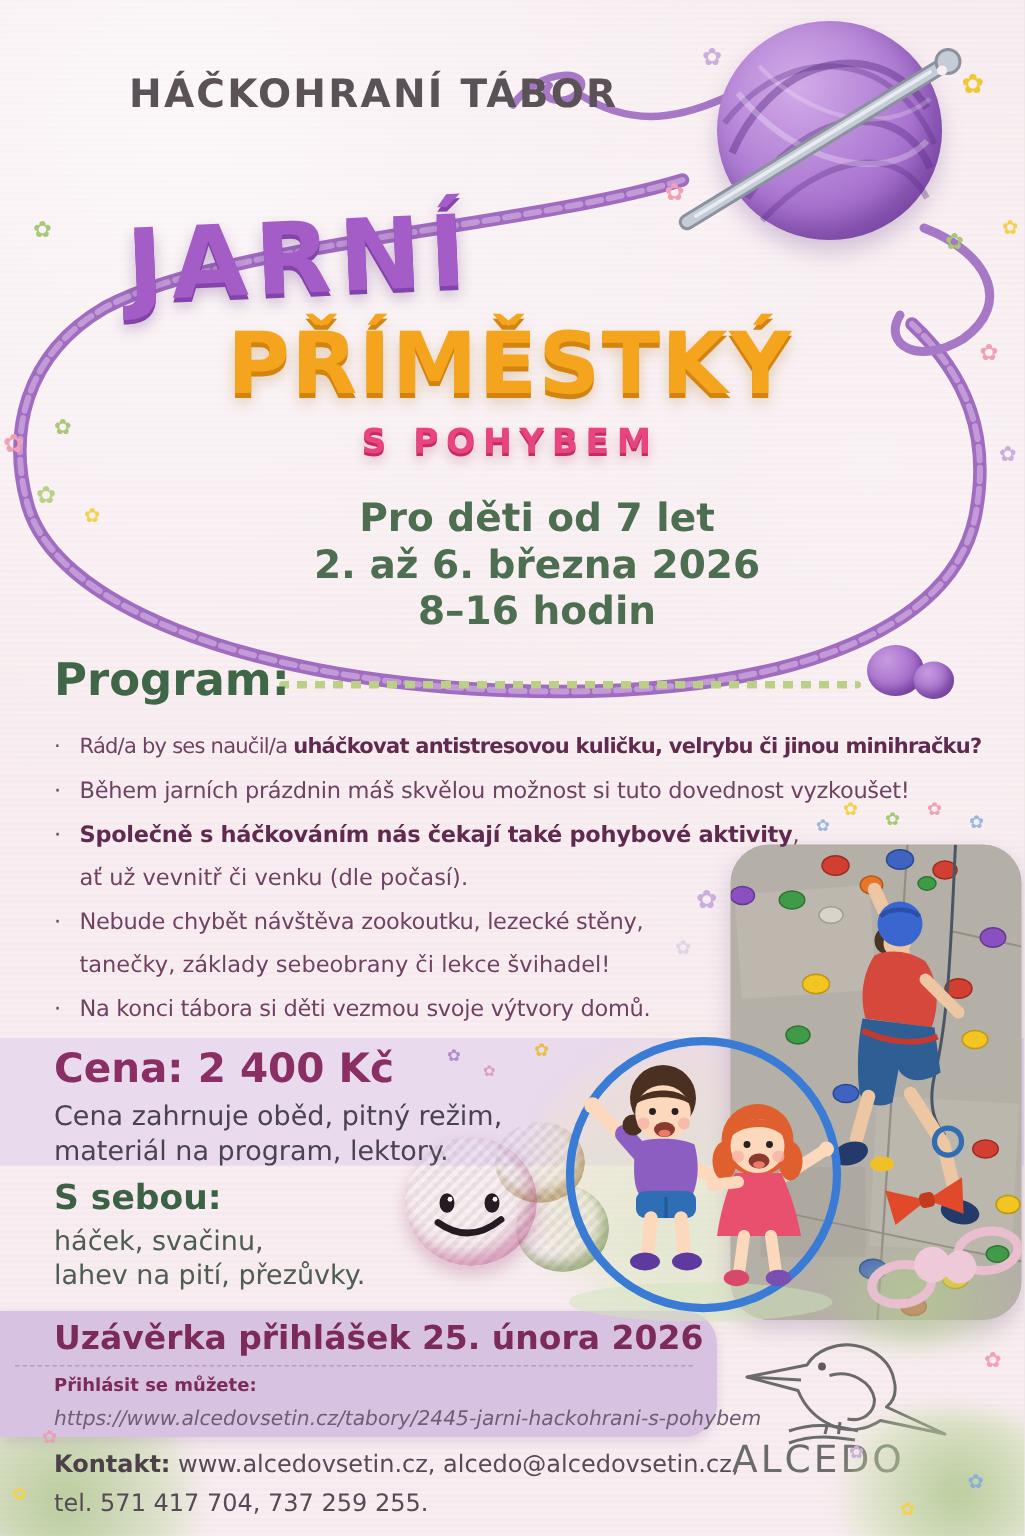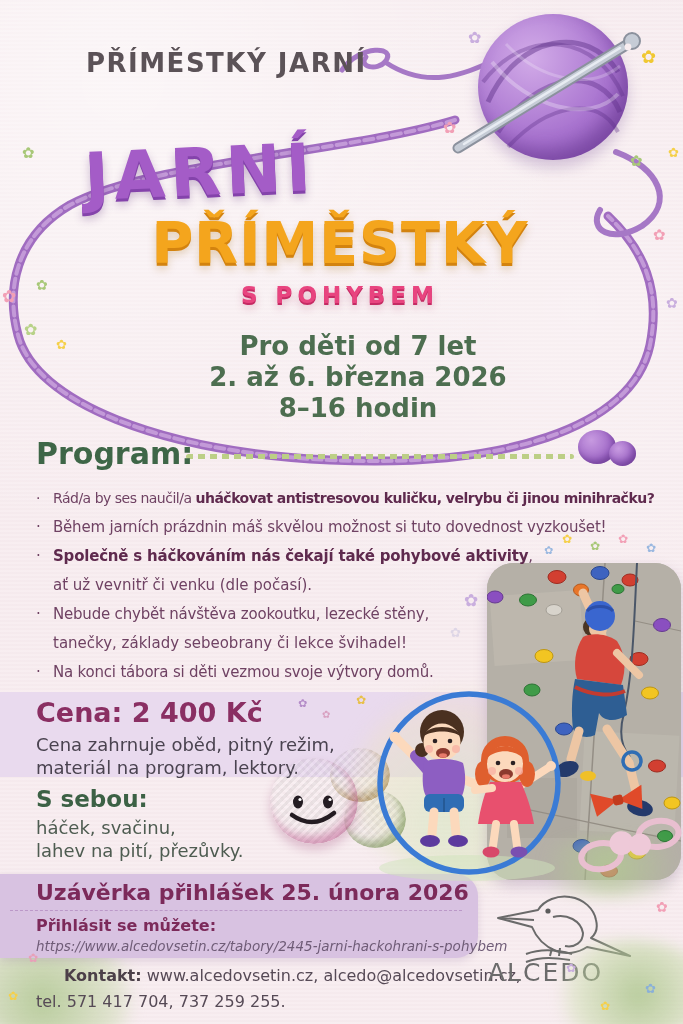--- a/index.html
+++ b/index.html
@@ -69,25 +69,25 @@
     box-shadow:inset -5px -7px 10px rgba(170,40,110,.4), 0 6px 10px rgba(150,60,110,.25);}
   .knit{background-image:repeating-linear-gradient(45deg, rgba(255,255,255,.14) 0 3px, rgba(0,0,0,0) 3px 6px),
         repeating-linear-gradient(-45deg, rgba(0,0,0,.06) 0 3px, rgba(0,0,0,0) 3px 6px);}
   
   .kids-svg{left:362px;top:686px;z-index:5;}
   
   .band-dark{left:0;top:874px;width:478px;height:84px;background:#d8c2e1;border-radius:0 22px 22px 0;z-index:4;
     box-shadow:0 3px 8px rgba(130,90,150,.18);}
   .deadline-title{left:36px;top:880px;font-size:22px;font-weight:bold;color:#7c2a5a;z-index:5;white-space:nowrap;}
   .deadline-sep{left:10px;top:910px;width:452px;height:0;border-top:1.5px dashed #bb98c8;z-index:5;}
-  .signup-label{left:36px;top:916px;font-size:16px;font-weight:bold;color:#7c2a5a;z-index:5;}
+  .signup-label{left:36px;top:916px;font-size:12px;font-weight:bold;color:#7c2a5a;z-index:5;}
   .signup-url{left:36px;top:938px;font-size:13.5px;font-style:italic;color:#6f5c77;z-index:5;white-space:nowrap;}
   
   .contact{left:36px;top:963px;font-size:16px;line-height:26px;color:#564a56;z-index:5;}
-  .contact b{color:#4c4049;margin-left:28px;}
+  .contact b{color:#4c4049;}
   
   .logo-svg{left:490px;top:890px;z-index:5;}
   .logo-text{left:488px;top:958px;font-size:25px;letter-spacing:2px;color:#6b6b6b;z-index:5;}
   
   .wash{border-radius:50%;filter:blur(7px);z-index:2;}
   .wash-bl{left:-30px;top:935px;width:180px;height:110px;
     background:radial-gradient(circle at 40% 60%, #a9c488cc, #c4d8a666 60%, rgba(255,255,255,0) 75%);}
   .wash-br{left:545px;top:940px;width:170px;height:100px;z-index:5;
     background:radial-gradient(circle at 55% 55%, #a9c488cc, #cadfa966 60%, rgba(255,255,255,0) 75%);}
   .wash-photo{left:520px;top:838px;width:180px;height:60px;z-index:4;
@@ -123,21 +123,21 @@
     </svg>
   </div>
   <svg class="abs hook-svg" width="240" height="150" viewBox="0 0 240 150">
     <line x1="28" y1="134" x2="198" y2="30" stroke="#8b919d" stroke-width="11" stroke-linecap="round"></line>
     <line x1="28" y1="134" x2="198" y2="30" stroke="#c6ccd6" stroke-width="7" stroke-linecap="round"></line>
     <line x1="34" y1="130" x2="190" y2="34" stroke="#e8ecf2" stroke-width="2.5" stroke-linecap="round"></line>
     <circle cx="202" cy="27" r="8" fill="#c6ccd6" stroke="#8b919d" stroke-width="2"></circle>
     <circle cx="198" cy="33" r="3.4" fill="#f8edf0"></circle>
   </svg>
 
-  <div class="abs kicker">PŘÍMĚSTKÝ JARNÍ</div>
+  <div class="abs kicker">HÁČKOHRANÍ TÁBOR</div>
 
   <div class="abs title-line t1">JARNÍ</div>
   <div class="abs title-line t2">PŘÍMĚSTKÝ</div>
   <div class="abs title-line t3">S POHYBEM</div>
 
   <div class="abs info">
     <span>Pro děti od 7 let</span>
     <span>2. až 6. března 2026</span>
     <span>8–16 hodin</span>
   </div>

